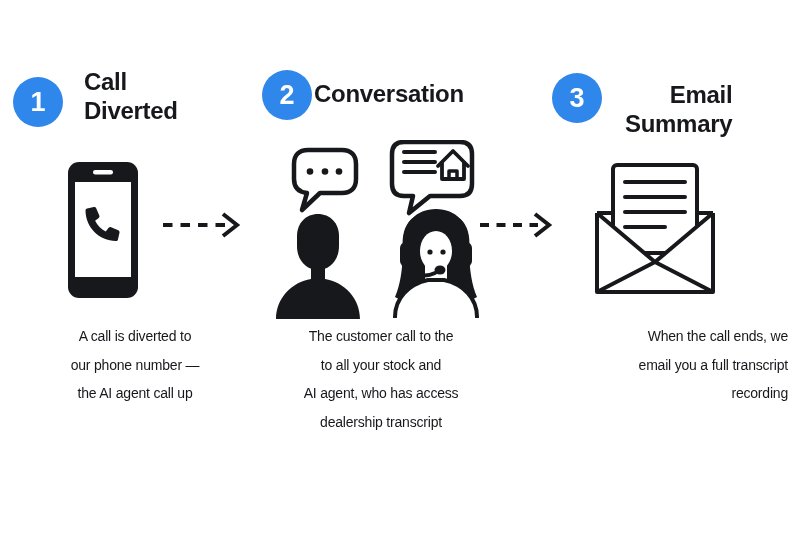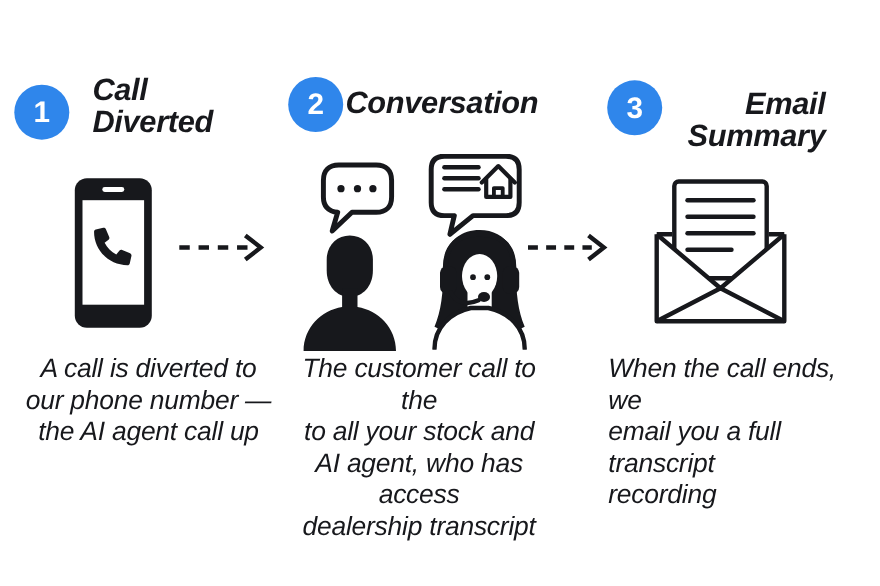--- a/index.html
+++ b/index.html
@@ -9,30 +9,29 @@
     font-family:"Liberation Sans", sans-serif;
   }
   .abs{position:absolute;}
   .badge{
     width:50px;height:50px;border-radius:50%;
     background:var(--accent,#2f86eb);color:#ffffff;
     display:flex;align-items:center;justify-content:center;
     font-size:27px;font-weight:600;line-height:1;
   }
   .title{
-    font-size:28px;line-height:29px;font-weight:700;
-    letter-spacing:-0.3px;color:var(--ink,#17181c);white-space:nowrap;font-style:italic;
+    font-size:24px;line-height:29px;font-weight:700;
+    letter-spacing:-0.3px;color:var(--ink,#17181c);white-space:nowrap;
   }
   .desc{
-    font-size:24px;line-height:28.5px;letter-spacing:-0.2px;
+    font-size:14px;line-height:28.5px;letter-spacing:-0.2px;
     color:var(--ink,#17181c);
-    font-style:italic;
   }
   .desc.center{text-align:center;}
-  .desc.left{text-align:left;}
+  .desc.left{text-align:right;}
   svg{display:block;color:var(--ink,#17181c);}
 </style>
 </head>
 <body>
 
 <div class="canvas" style="--accent: #2f86eb; --ink: #17181c; --bg: #ffffff;">
 
   <div class="abs badge" style="left:13px;top:77px;">
     <span>1</span>
   </div>

